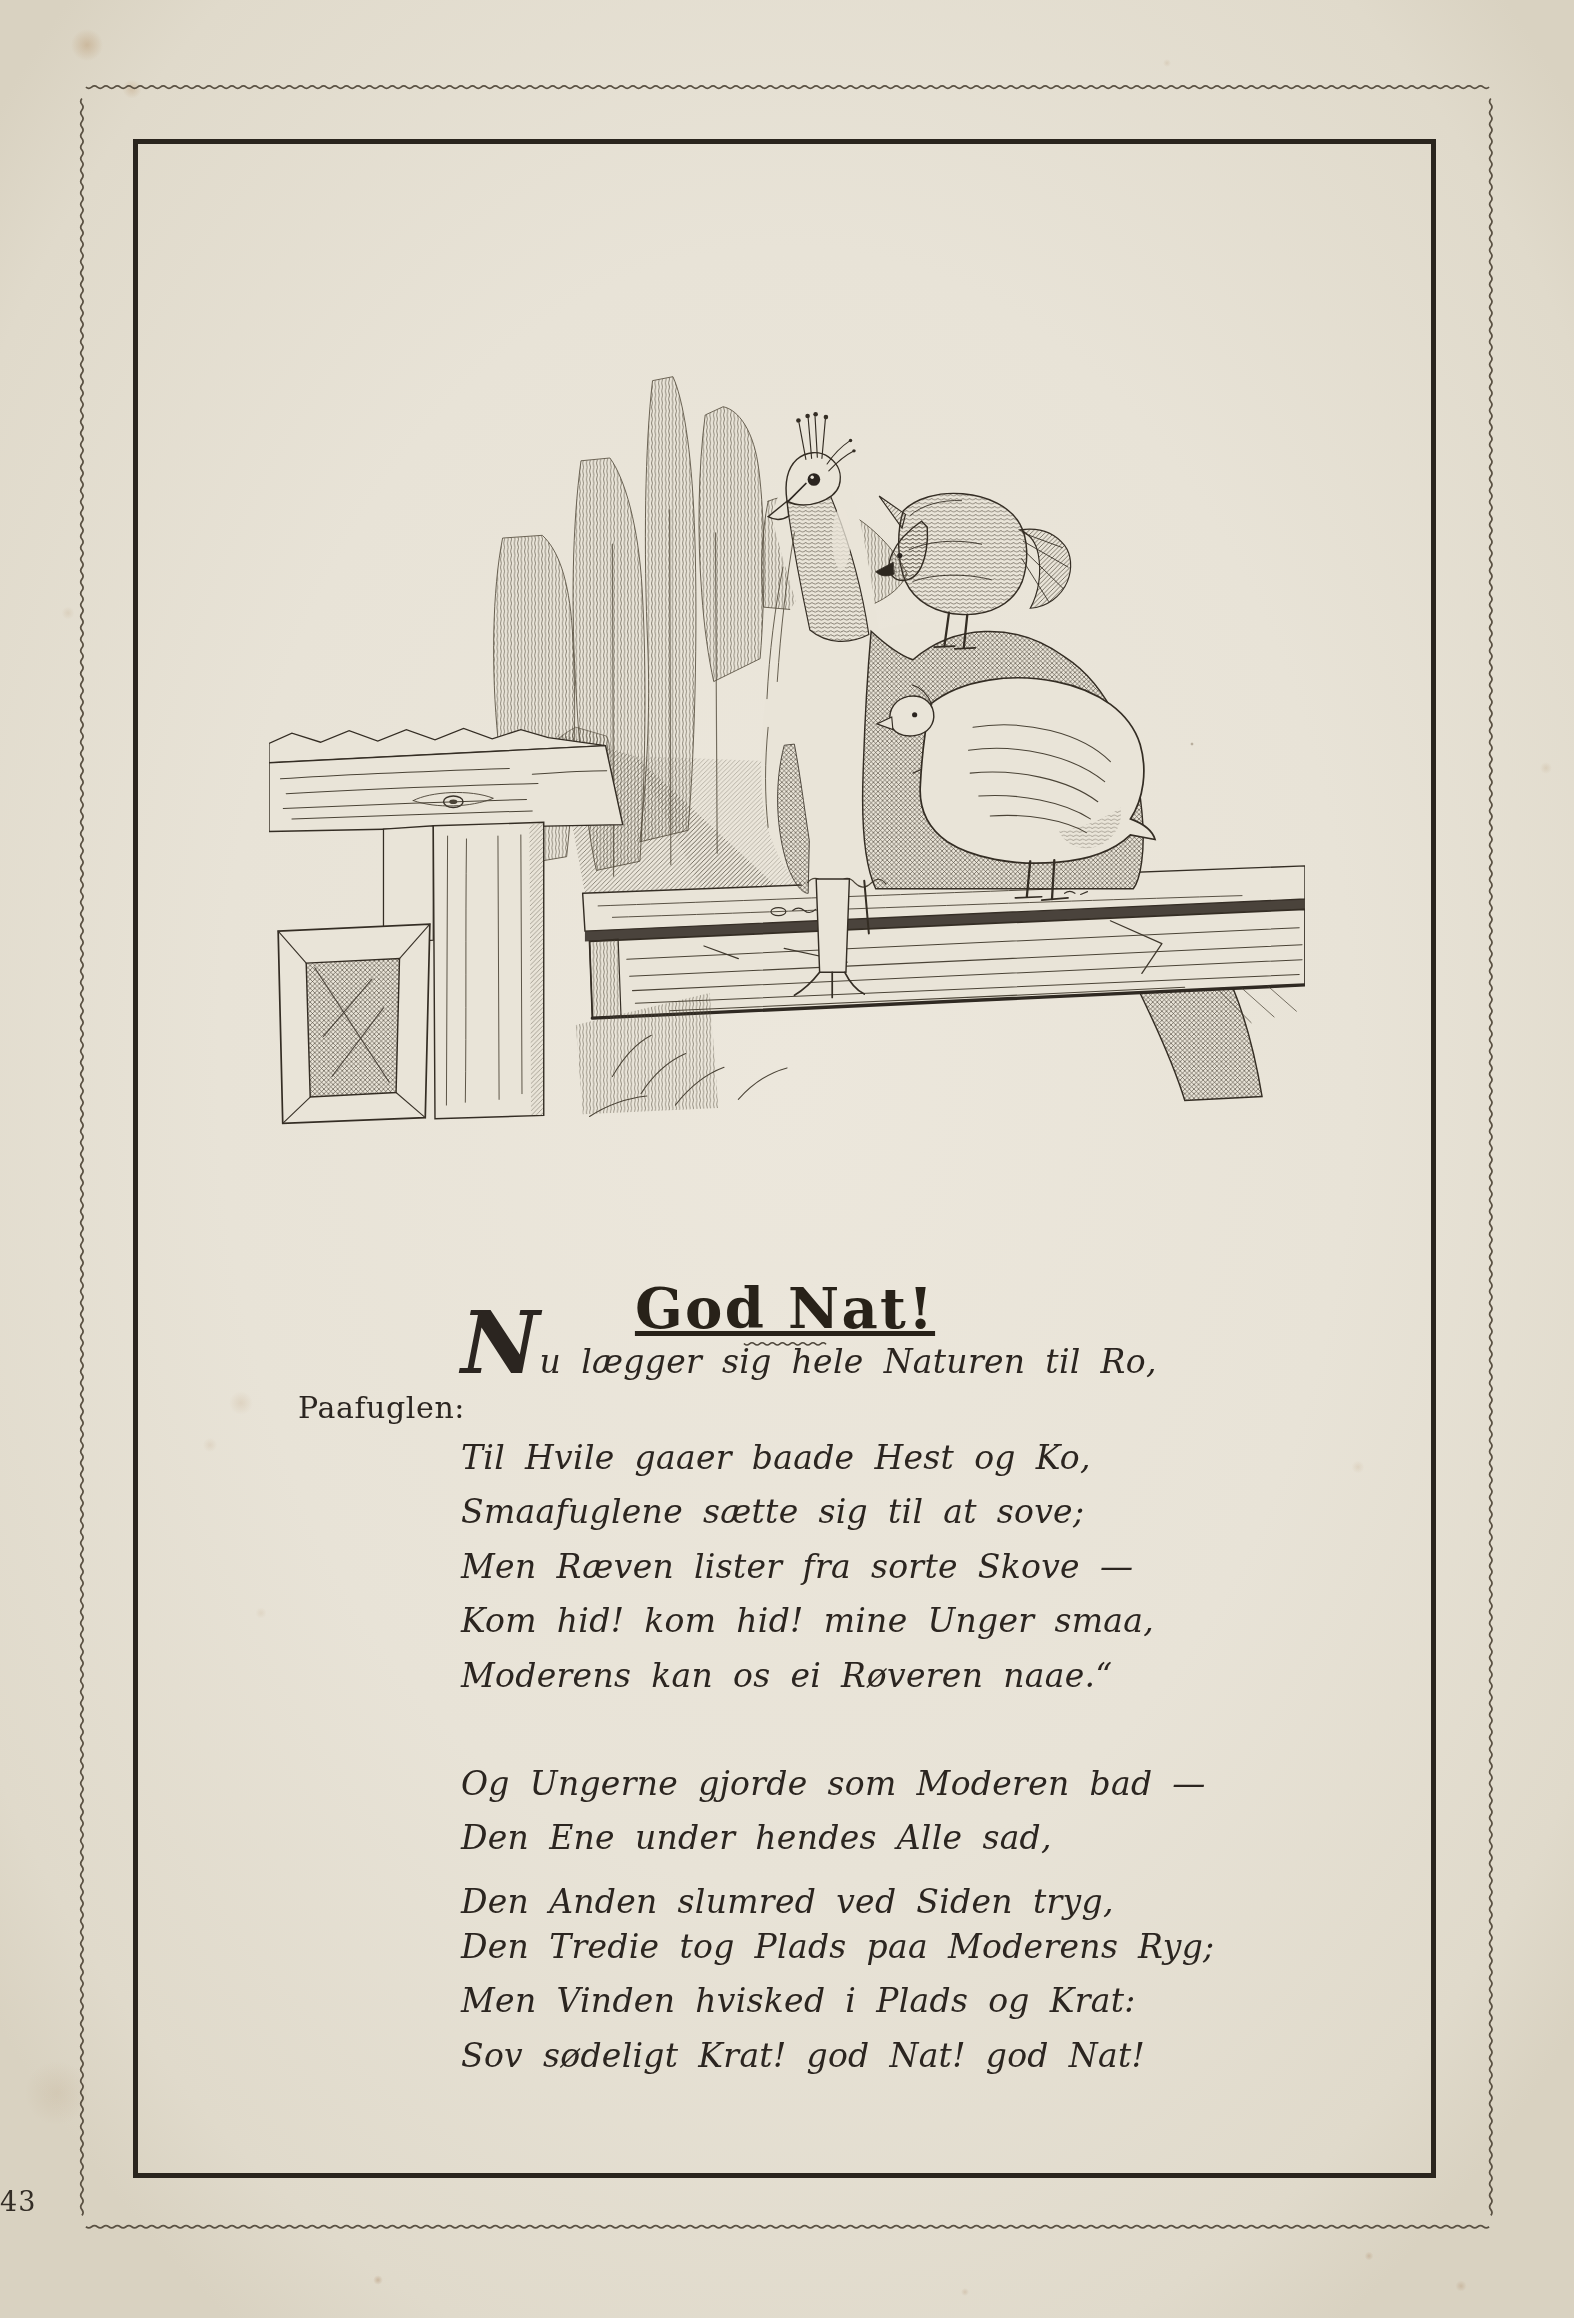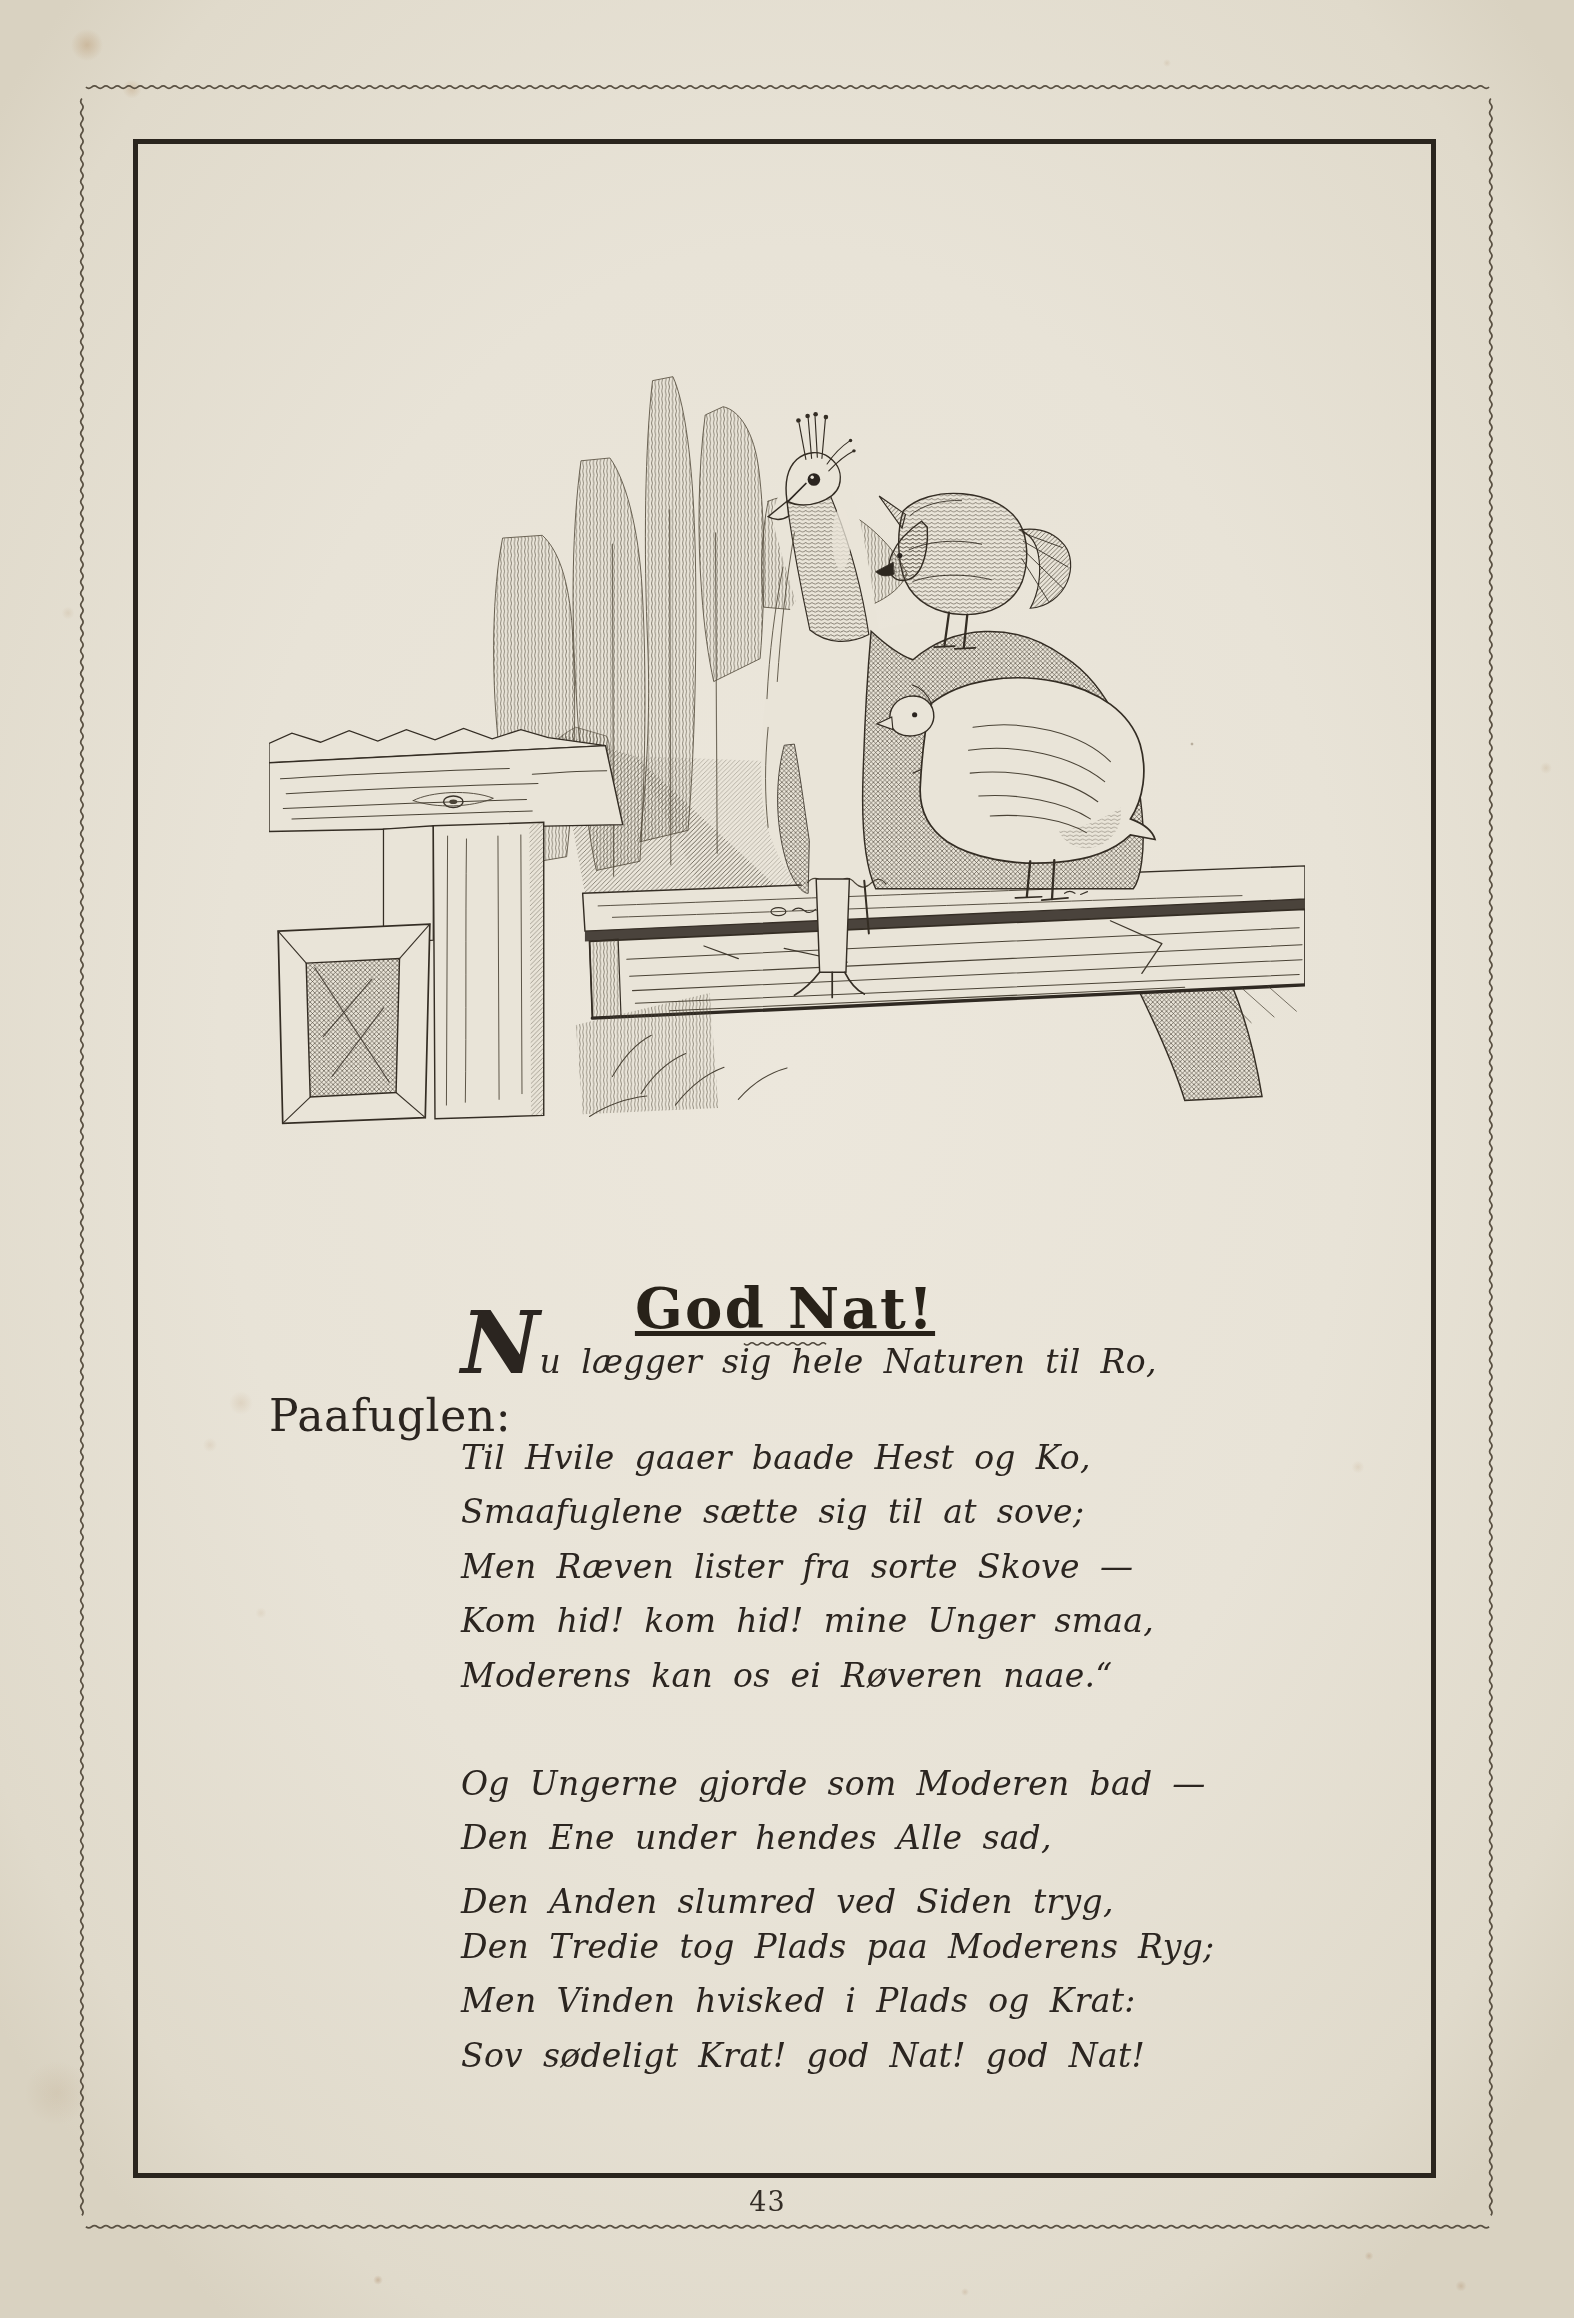--- a/index.html
+++ b/index.html
@@ -33,30 +33,30 @@
     position:absolute;left:133px;top:139px;width:1293px;height:2029px;
     border:5.2px solid #2a251e;
   }
   .illustration{position:absolute;left:269px;top:361px;}
   .title{
     position:absolute;left:0;top:1237px;width:1570px;text-align:center;
     font-size:56px;font-weight:bold;letter-spacing:2.3px;color:#282219;white-space:nowrap;text-decoration:underline;
   }
   .divider{position:absolute;left:742px;top:1337px;}
   .speaker{
-    position:absolute;left:269px;top:1390px;
-    font-size:44px;letter-spacing:0.6px;color:#2b2520;white-space:nowrap;
+    position:absolute;left:298px;top:1390px;
+    font-size:30px;letter-spacing:0.6px;color:#2b2520;white-space:nowrap;
   }
   .poem-line{
     position:absolute;left:461px;font-size:33px;letter-spacing:0.3px;word-spacing:9.2px;
     color:#2b2520;white-space:nowrap;font-style:italic;
   }
   .poem-line .initial{font-size:86px;font-weight:bold;line-height:0;letter-spacing:0;}
   .page-number{
-    position:absolute;left:0;top:2186px;width:1535px;text-align:center;
+    position:absolute;left:0;top:2186px;width:1535px;text-align:left;
     font-size:27px;color:#332d26;letter-spacing:1.1px;
   }
 </style>
 </head>
 <body>
 
 <div class="stains"></div>
 
 <svg id="wavy" class="frame" width="1575" height="2319" viewBox="0 0 2750 4049">
     <path d="M150 152 Q155.0 156.2 160.0 152.0 Q165.0 147.8 170.0 152.0 Q175.0 156.2 180.0 152.0 Q185.0 147.8 190.0 152.0 Q195.0 156.2 200.0 152.0 Q205.0 147.8 210.0 152.0 Q215.0 156.2 220.0 152.0 Q225.0 147.8 230.0 152.0 Q235.0 156.2 240.0 152.0 Q245.0 147.8 250.0 152.0 Q255.0 156.2 260.0 152.0 Q265.0 147.8 270.0 152.0 Q275.0 156.2 280.0 152.0 Q285.0 147.8 290.0 152.0 Q295.0 156.2 300.0 152.0 Q305.0 147.8 310.0 152.0 Q315.0 156.2 320.0 152.0 Q325.0 147.8 330.0 152.0 Q335.0 156.2 340.0 152.0 Q345.0 147.8 350.0 152.0 Q355.0 156.2 360.0 152.0 Q365.0 147.8 370.0 152.0 Q375.0 156.2 380.0 152.0 Q385.0 147.8 390.0 152.0 Q395.0 156.2 400.0 152.0 Q405.0 147.8 410.0 152.0 Q415.0 156.2 420.0 152.0 Q425.0 147.8 430.0 152.0 Q435.0 156.2 440.0 152.0 Q445.0 147.8 450.0 152.0 Q455.0 156.2 460.0 152.0 Q465.0 147.8 470.0 152.0 Q475.0 156.2 480.0 152.0 Q485.0 147.8 490.0 152.0 Q495.0 156.2 500.0 152.0 Q505.0 147.8 510.0 152.0 Q515.0 156.2 520.0 152.0 Q525.0 147.8 530.0 152.0 Q535.0 156.2 540.0 152.0 Q545.0 147.8 550.0 152.0 Q555.0 156.2 560.0 152.0 Q565.0 147.8 570.0 152.0 Q575.0 156.2 580.0 152.0 Q585.0 147.8 590.0 152.0 Q595.0 156.2 600.0 152.0 Q605.0 147.8 610.0 152.0 Q615.0 156.2 620.0 152.0 Q625.0 147.8 630.0 152.0 Q635.0 156.2 640.0 152.0 Q645.0 147.8 650.0 152.0 Q655.0 156.2 660.0 152.0 Q665.0 147.8 670.0 152.0 Q675.0 156.2 680.0 152.0 Q685.0 147.8 690.0 152.0 Q695.0 156.2 700.0 152.0 Q705.0 147.8 710.0 152.0 Q715.0 156.2 720.0 152.0 Q725.0 147.8 730.0 152.0 Q735.0 156.2 740.0 152.0 Q745.0 147.8 750.0 152.0 Q755.0 156.2 760.0 152.0 Q765.0 147.8 770.0 152.0 Q775.0 156.2 780.0 152.0 Q785.0 147.8 790.0 152.0 Q795.0 156.2 800.0 152.0 Q805.0 147.8 810.0 152.0 Q815.0 156.2 820.0 152.0 Q825.0 147.8 830.0 152.0 Q835.0 156.2 840.0 152.0 Q845.0 147.8 850.0 152.0 Q855.0 156.2 860.0 152.0 Q865.0 147.8 870.0 152.0 Q875.0 156.2 880.0 152.0 Q885.0 147.8 890.0 152.0 Q895.0 156.2 900.0 152.0 Q905.0 147.8 910.0 152.0 Q915.0 156.2 920.0 152.0 Q925.0 147.8 930.0 152.0 Q935.0 156.2 940.0 152.0 Q945.0 147.8 950.0 152.0 Q955.0 156.2 960.0 152.0 Q965.0 147.8 970.0 152.0 Q975.0 156.2 980.0 152.0 Q985.0 147.8 990.0 152.0 Q995.0 156.2 1000.0 152.0 Q1005.0 147.8 1010.0 152.0 Q1015.0 156.2 1020.0 152.0 Q1025.0 147.8 1030.0 152.0 Q1035.0 156.2 1040.0 152.0 Q1045.0 147.8 1050.0 152.0 Q1055.0 156.2 1060.0 152.0 Q1065.0 147.8 1070.0 152.0 Q1075.0 156.2 1080.0 152.0 Q1085.0 147.8 1090.0 152.0 Q1095.0 156.2 1100.0 152.0 Q1105.0 147.8 1110.0 152.0 Q1115.0 156.2 1120.0 152.0 Q1125.0 147.8 1130.0 152.0 Q1135.0 156.2 1140.0 152.0 Q1145.0 147.8 1150.0 152.0 Q1155.0 156.2 1160.0 152.0 Q1165.0 147.8 1170.0 152.0 Q1175.0 156.2 1180.0 152.0 Q1185.0 147.8 1190.0 152.0 Q1195.0 156.2 1200.0 152.0 Q1205.0 147.8 1210.0 152.0 Q1215.0 156.2 1220.0 152.0 Q1225.0 147.8 1230.0 152.0 Q1235.0 156.2 1240.0 152.0 Q1245.0 147.8 1250.0 152.0 Q1255.0 156.2 1260.0 152.0 Q1265.0 147.8 1270.0 152.0 Q1275.0 156.2 1280.0 152.0 Q1285.0 147.8 1290.0 152.0 Q1295.0 156.2 1300.0 152.0 Q1305.0 147.8 1310.0 152.0 Q1315.0 156.2 1320.0 152.0 Q1325.0 147.8 1330.0 152.0 Q1335.0 156.2 1340.0 152.0 Q1345.0 147.8 1350.0 152.0 Q1355.0 156.2 1360.0 152.0 Q1365.0 147.8 1370.0 152.0 Q1375.0 156.2 1380.0 152.0 Q1385.0 147.8 1390.0 152.0 Q1395.0 156.2 1400.0 152.0 Q1405.0 147.8 1410.0 152.0 Q1415.0 156.2 1420.0 152.0 Q1425.0 147.8 1430.0 152.0 Q1435.0 156.2 1440.0 152.0 Q1445.0 147.8 1450.0 152.0 Q1455.0 156.2 1460.0 152.0 Q1465.0 147.8 1470.0 152.0 Q1475.0 156.2 1480.0 152.0 Q1485.0 147.8 1490.0 152.0 Q1495.0 156.2 1500.0 152.0 Q1505.0 147.8 1510.0 152.0 Q1515.0 156.2 1520.0 152.0 Q1525.0 147.8 1530.0 152.0 Q1535.0 156.2 1540.0 152.0 Q1545.0 147.8 1550.0 152.0 Q1555.0 156.2 1560.0 152.0 Q1565.0 147.8 1570.0 152.0 Q1575.0 156.2 1580.0 152.0 Q1585.0 147.8 1590.0 152.0 Q1595.0 156.2 1600.0 152.0 Q1605.0 147.8 1610.0 152.0 Q1615.0 156.2 1620.0 152.0 Q1625.0 147.8 1630.0 152.0 Q1635.0 156.2 1640.0 152.0 Q1645.0 147.8 1650.0 152.0 Q1655.0 156.2 1660.0 152.0 Q1665.0 147.8 1670.0 152.0 Q1675.0 156.2 1680.0 152.0 Q1685.0 147.8 1690.0 152.0 Q1695.0 156.2 1700.0 152.0 Q1705.0 147.8 1710.0 152.0 Q1715.0 156.2 1720.0 152.0 Q1725.0 147.8 1730.0 152.0 Q1735.0 156.2 1740.0 152.0 Q1745.0 147.8 1750.0 152.0 Q1755.0 156.2 1760.0 152.0 Q1765.0 147.8 1770.0 152.0 Q1775.0 156.2 1780.0 152.0 Q1785.0 147.8 1790.0 152.0 Q1795.0 156.2 1800.0 152.0 Q1805.0 147.8 1810.0 152.0 Q1815.0 156.2 1820.0 152.0 Q1825.0 147.8 1830.0 152.0 Q1835.0 156.2 1840.0 152.0 Q1845.0 147.8 1850.0 152.0 Q1855.0 156.2 1860.0 152.0 Q1865.0 147.8 1870.0 152.0 Q1875.0 156.2 1880.0 152.0 Q1885.0 147.8 1890.0 152.0 Q1895.0 156.2 1900.0 152.0 Q1905.0 147.8 1910.0 152.0 Q1915.0 156.2 1920.0 152.0 Q1925.0 147.8 1930.0 152.0 Q1935.0 156.2 1940.0 152.0 Q1945.0 147.8 1950.0 152.0 Q1955.0 156.2 1960.0 152.0 Q1965.0 147.8 1970.0 152.0 Q1975.0 156.2 1980.0 152.0 Q1985.0 147.8 1990.0 152.0 Q1995.0 156.2 2000.0 152.0 Q2005.0 147.8 2010.0 152.0 Q2015.0 156.2 2020.0 152.0 Q2025.0 147.8 2030.0 152.0 Q2035.0 156.2 2040.0 152.0 Q2045.0 147.8 2050.0 152.0 Q2055.0 156.2 2060.0 152.0 Q2065.0 147.8 2070.0 152.0 Q2075.0 156.2 2080.0 152.0 Q2085.0 147.8 2090.0 152.0 Q2095.0 156.2 2100.0 152.0 Q2105.0 147.8 2110.0 152.0 Q2115.0 156.2 2120.0 152.0 Q2125.0 147.8 2130.0 152.0 Q2135.0 156.2 2140.0 152.0 Q2145.0 147.8 2150.0 152.0 Q2155.0 156.2 2160.0 152.0 Q2165.0 147.8 2170.0 152.0 Q2175.0 156.2 2180.0 152.0 Q2185.0 147.8 2190.0 152.0 Q2195.0 156.2 2200.0 152.0 Q2205.0 147.8 2210.0 152.0 Q2215.0 156.2 2220.0 152.0 Q2225.0 147.8 2230.0 152.0 Q2235.0 156.2 2240.0 152.0 Q2245.0 147.8 2250.0 152.0 Q2255.0 156.2 2260.0 152.0 Q2265.0 147.8 2270.0 152.0 Q2275.0 156.2 2280.0 152.0 Q2285.0 147.8 2290.0 152.0 Q2295.0 156.2 2300.0 152.0 Q2305.0 147.8 2310.0 152.0 Q2315.0 156.2 2320.0 152.0 Q2325.0 147.8 2330.0 152.0 Q2335.0 156.2 2340.0 152.0 Q2345.0 147.8 2350.0 152.0 Q2355.0 156.2 2360.0 152.0 Q2365.0 147.8 2370.0 152.0 Q2375.0 156.2 2380.0 152.0 Q2385.0 147.8 2390.0 152.0 Q2395.0 156.2 2400.0 152.0 Q2405.0 147.8 2410.0 152.0 Q2415.0 156.2 2420.0 152.0 Q2425.0 147.8 2430.0 152.0 Q2435.0 156.2 2440.0 152.0 Q2445.0 147.8 2450.0 152.0 Q2455.0 156.2 2460.0 152.0 Q2465.0 147.8 2470.0 152.0 Q2475.0 156.2 2480.0 152.0 Q2485.0 147.8 2490.0 152.0 Q2495.0 156.2 2500.0 152.0 Q2505.0 147.8 2510.0 152.0 Q2515.0 156.2 2520.0 152.0 Q2525.0 147.8 2530.0 152.0 Q2535.0 156.2 2540.0 152.0 Q2545.0 147.8 2550.0 152.0 Q2555.0 156.2 2560.0 152.0 Q2565.0 147.8 2570.0 152.0 Q2575.0 156.2 2580.0 152.0 Q2585.0 147.8 2590.0 152.0 Q2595.0 156.2 2600.0 152.0" fill="none" stroke="#5a5143" stroke-width="3"></path>

